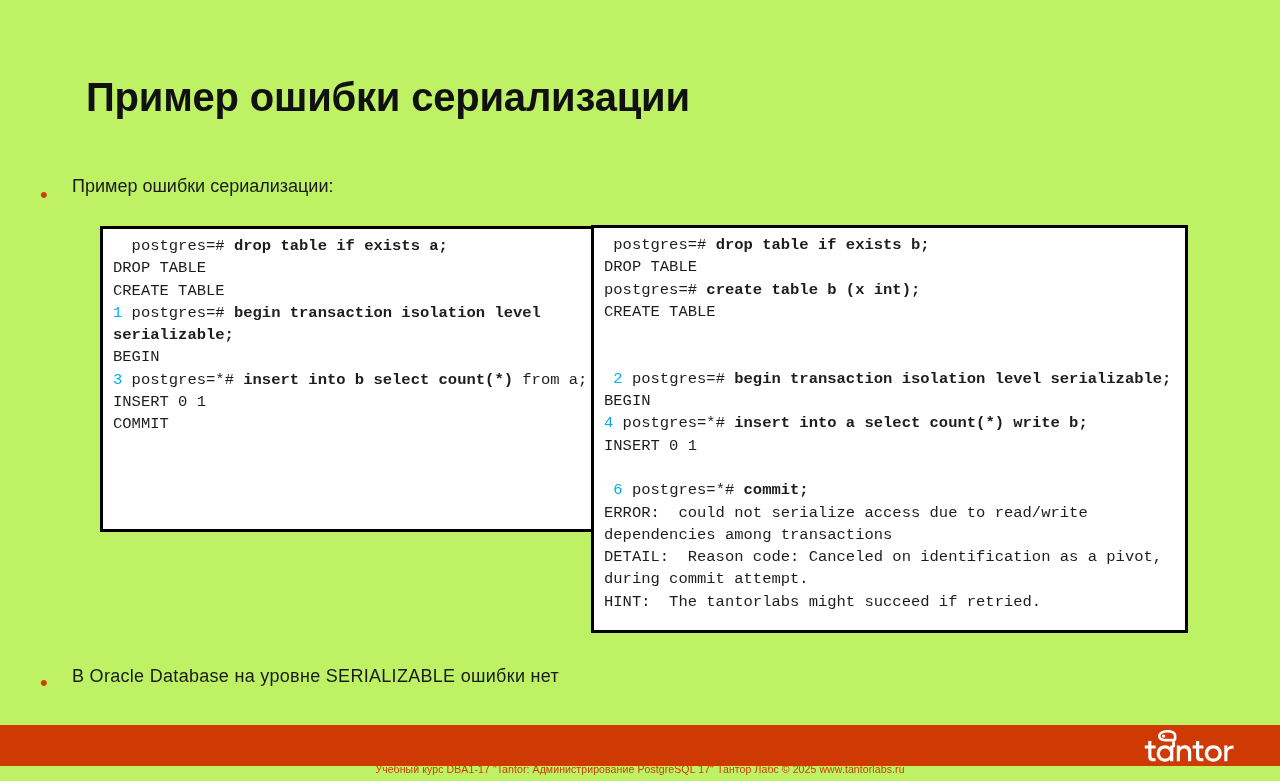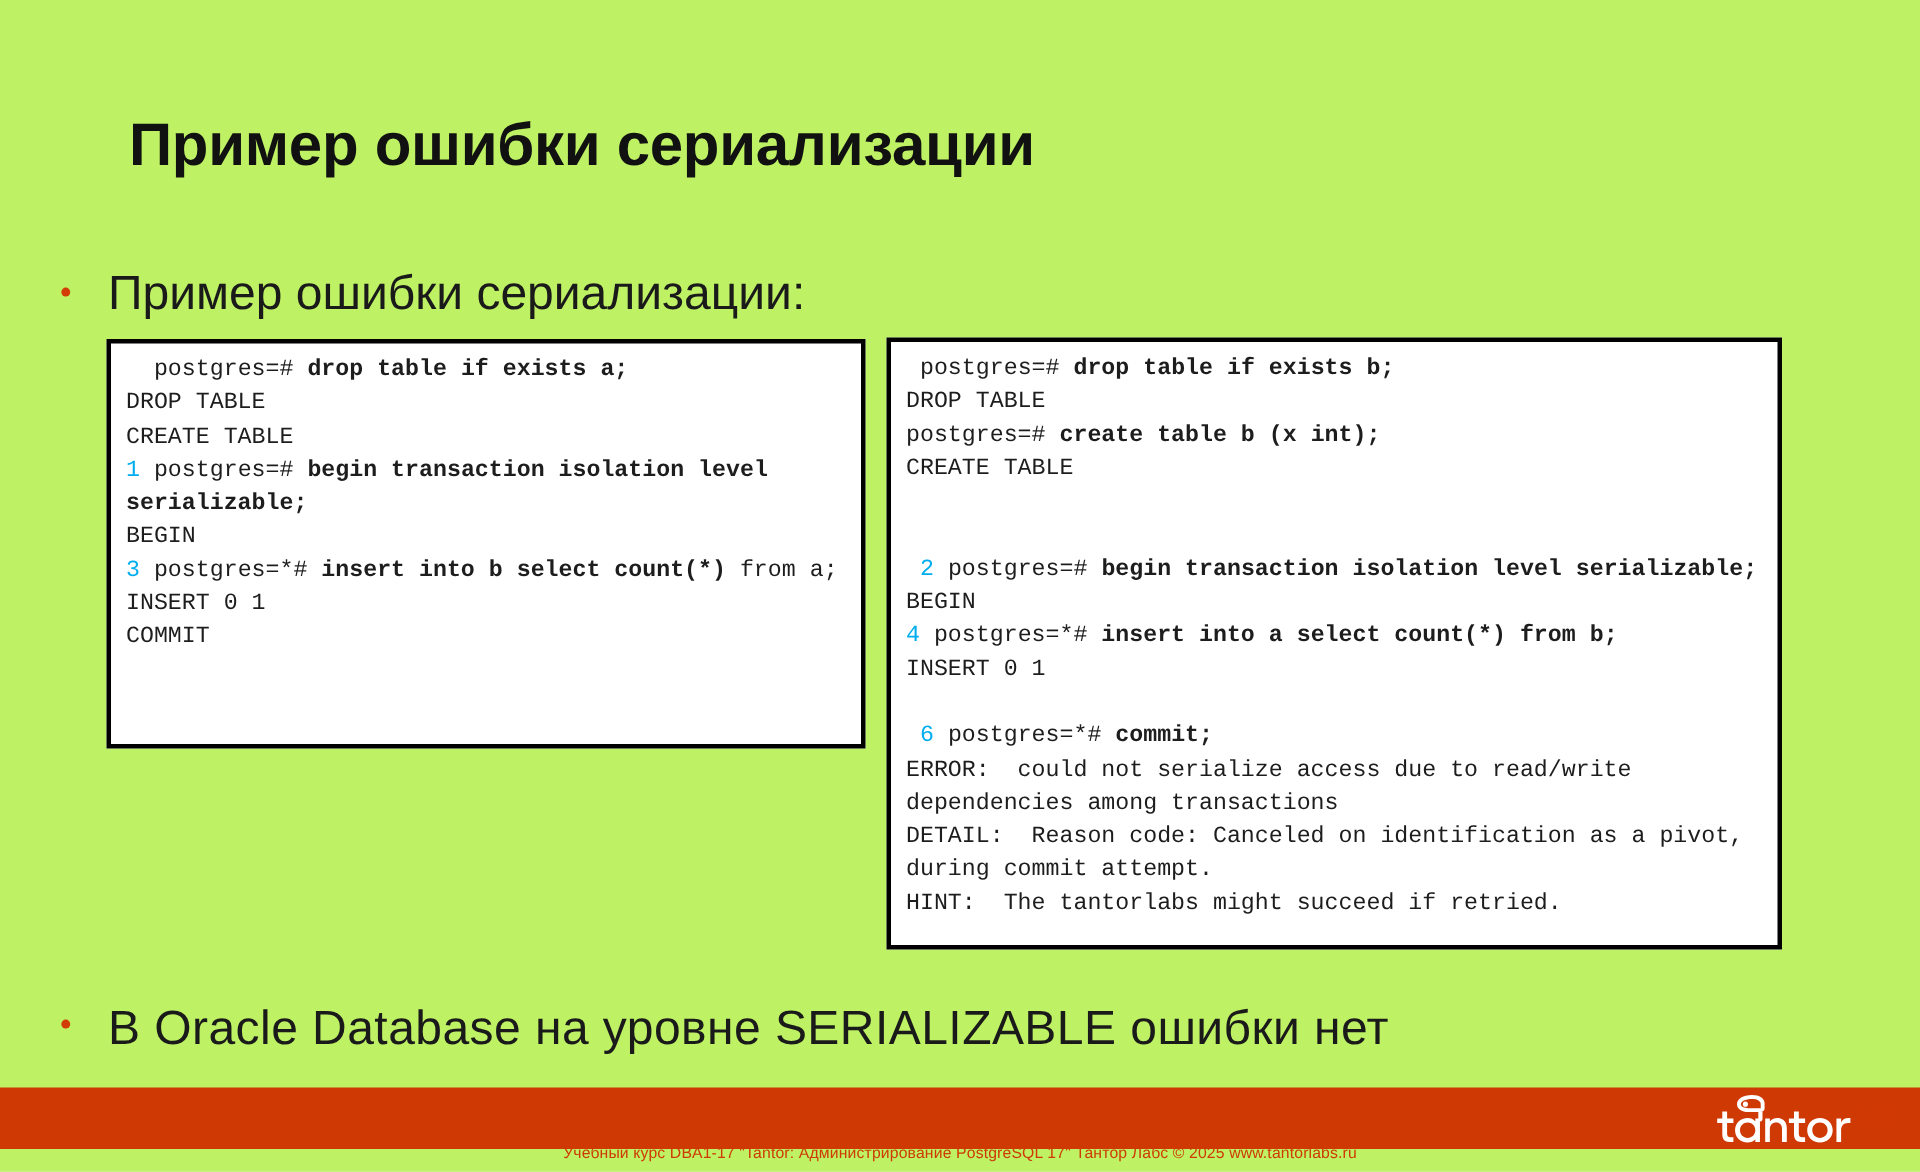--- a/index.html
+++ b/index.html
@@ -41,21 +41,21 @@
   .bullet-dot {
     color: #d23c06;
     font-size: 22px;
     line-height: 1;
     width: 32px;
     flex: none;
     text-align: left;
     padding-top: 8px;
   }
   .bullet-text {
-    font-size: 32px;
+    font-size: 18px;
     color: #1a1a1a;
     white-space: nowrap;
     line-height: 1.2;
   }
   #bullet-one { left: 40px; top: 176px; }
   #bullet-two { left: 40px; top: 666px; }
   #bullet-two .bullet-dot { padding-top: 6px; }
   #bullet-two .bullet-text { letter-spacing: 0.3px; }
 
   
@@ -65,24 +65,24 @@
     border: 3px solid #000000;
     box-sizing: border-box;
     font-family: "Liberation Mono", "DejaVu Sans Mono", monospace;
     font-size: 15.5px;
     line-height: 22.3px;
     color: #1d1d1d;
     padding: 6px 8px 6px 10px;
     overflow: hidden;
   }
   #console-left {
-    left: 71px;
+    left: 100px;
     top: 226px;
     width: 506px;
-    height: 273px;
+    height: 306px;
   }
   #console-right {
     left: 591px;
     top: 225px;
     width: 597px;
     height: 408px;
   }
   .code-line {
     white-space: pre-wrap;
     word-break: break-word;
@@ -162,21 +162,21 @@
 
   <div class="console" id="console-right">
       <div class="code-line"><span> postgres=# </span><span class="b">drop table if exists b;</span></div>
       <div class="code-line"><span>DROP TABLE</span></div>
       <div class="code-line"><span>postgres=# </span><span class="b">create table b (x int);</span></div>
       <div class="code-line"><span>CREATE TABLE</span></div>
       <div class="code-line spacer"></div>
       <div class="code-line spacer"></div>
       <div class="code-line"><span class="num"> 2</span><span> postgres=# </span><span class="b">begin transaction isolation level serializable;</span></div>
       <div class="code-line"><span>BEGIN</span></div>
-      <div class="code-line"><span class="num">4</span><span> postgres=*# </span><span class="b">insert into a select count(*) from b;</span></div>
+      <div class="code-line"><span class="num">4</span><span> postgres=*# </span><span class="b">insert into a select count(*) write b;</span></div>
       <div class="code-line"><span>INSERT 0 1</span></div>
       <div class="code-line spacer"></div>
       <div class="code-line"><span class="num"> 6</span><span> postgres=*# </span><span class="b">commit;</span></div>
       <div class="code-line"><span>ERROR:  could not serialize access due to read/write dependencies among transactions</span></div>
       <div class="code-line"><span>DETAIL:  Reason code: Canceled on identification as a pivot, during commit attempt.</span></div>
       <div class="code-line"><span>HINT:  The tantorlabs might succeed if retried.</span></div>
     </div>
 
   <div class="bullet-row" id="bullet-two">
     <span class="bullet-dot">•</span>

